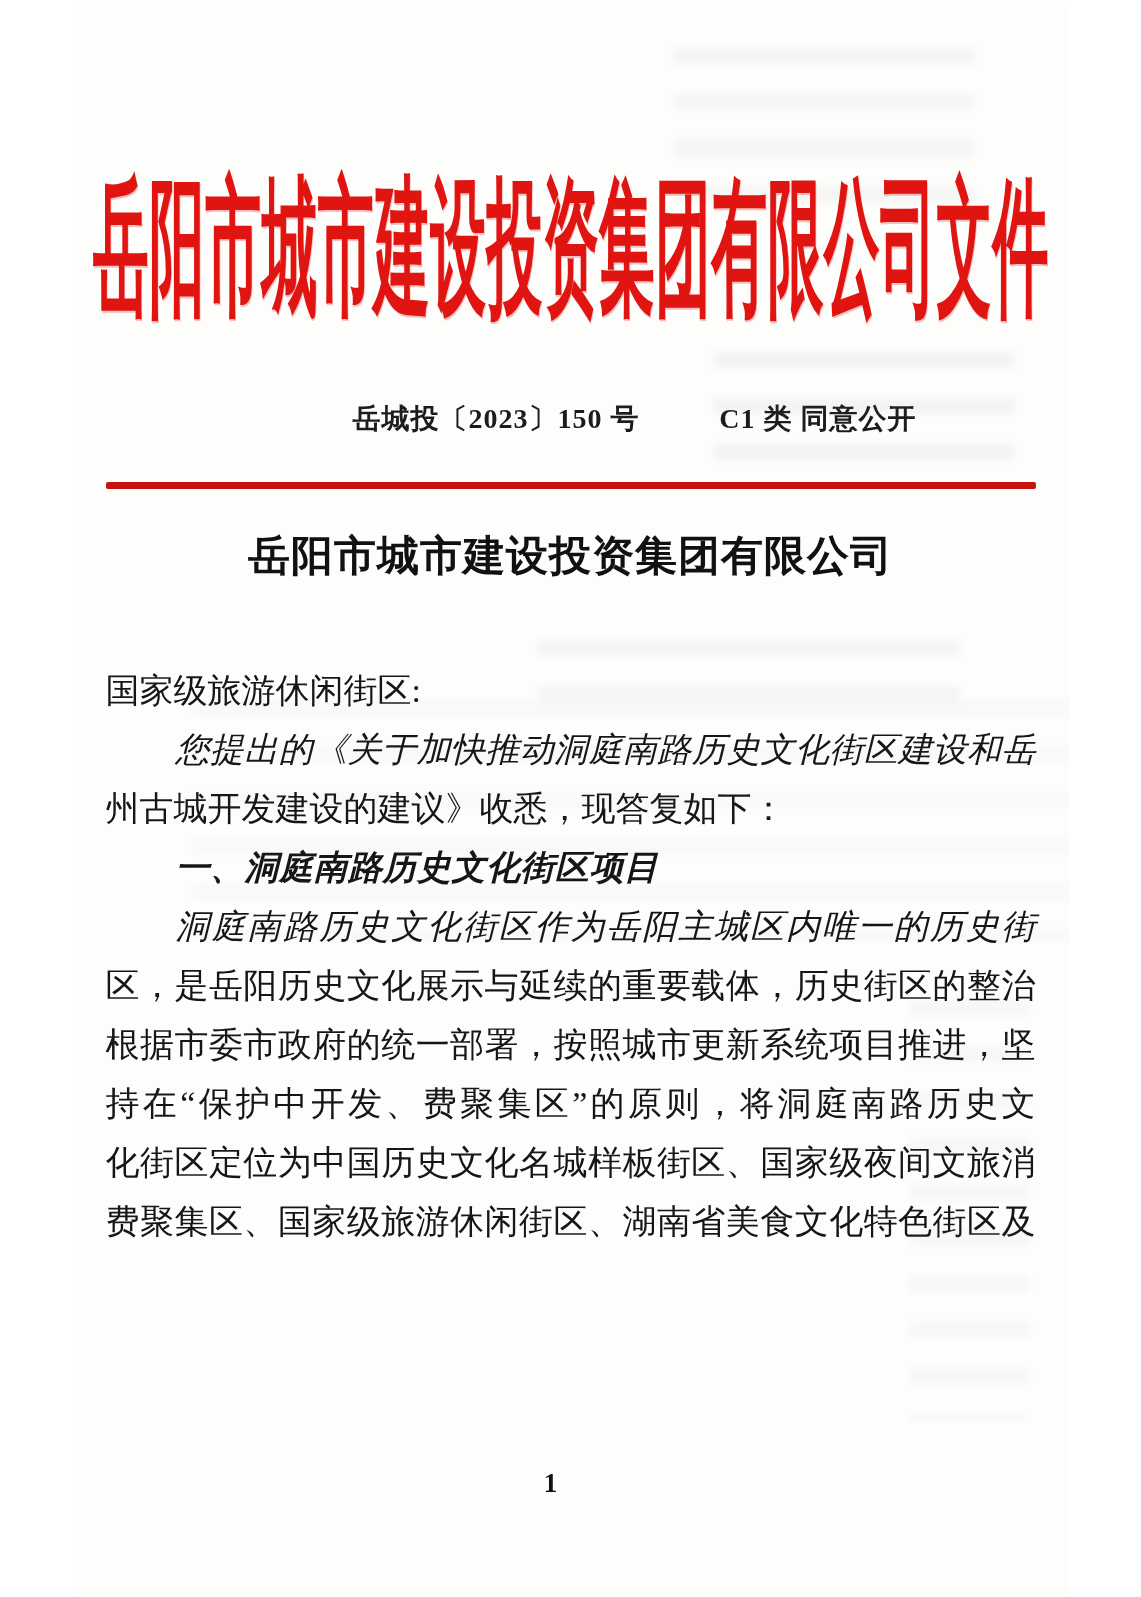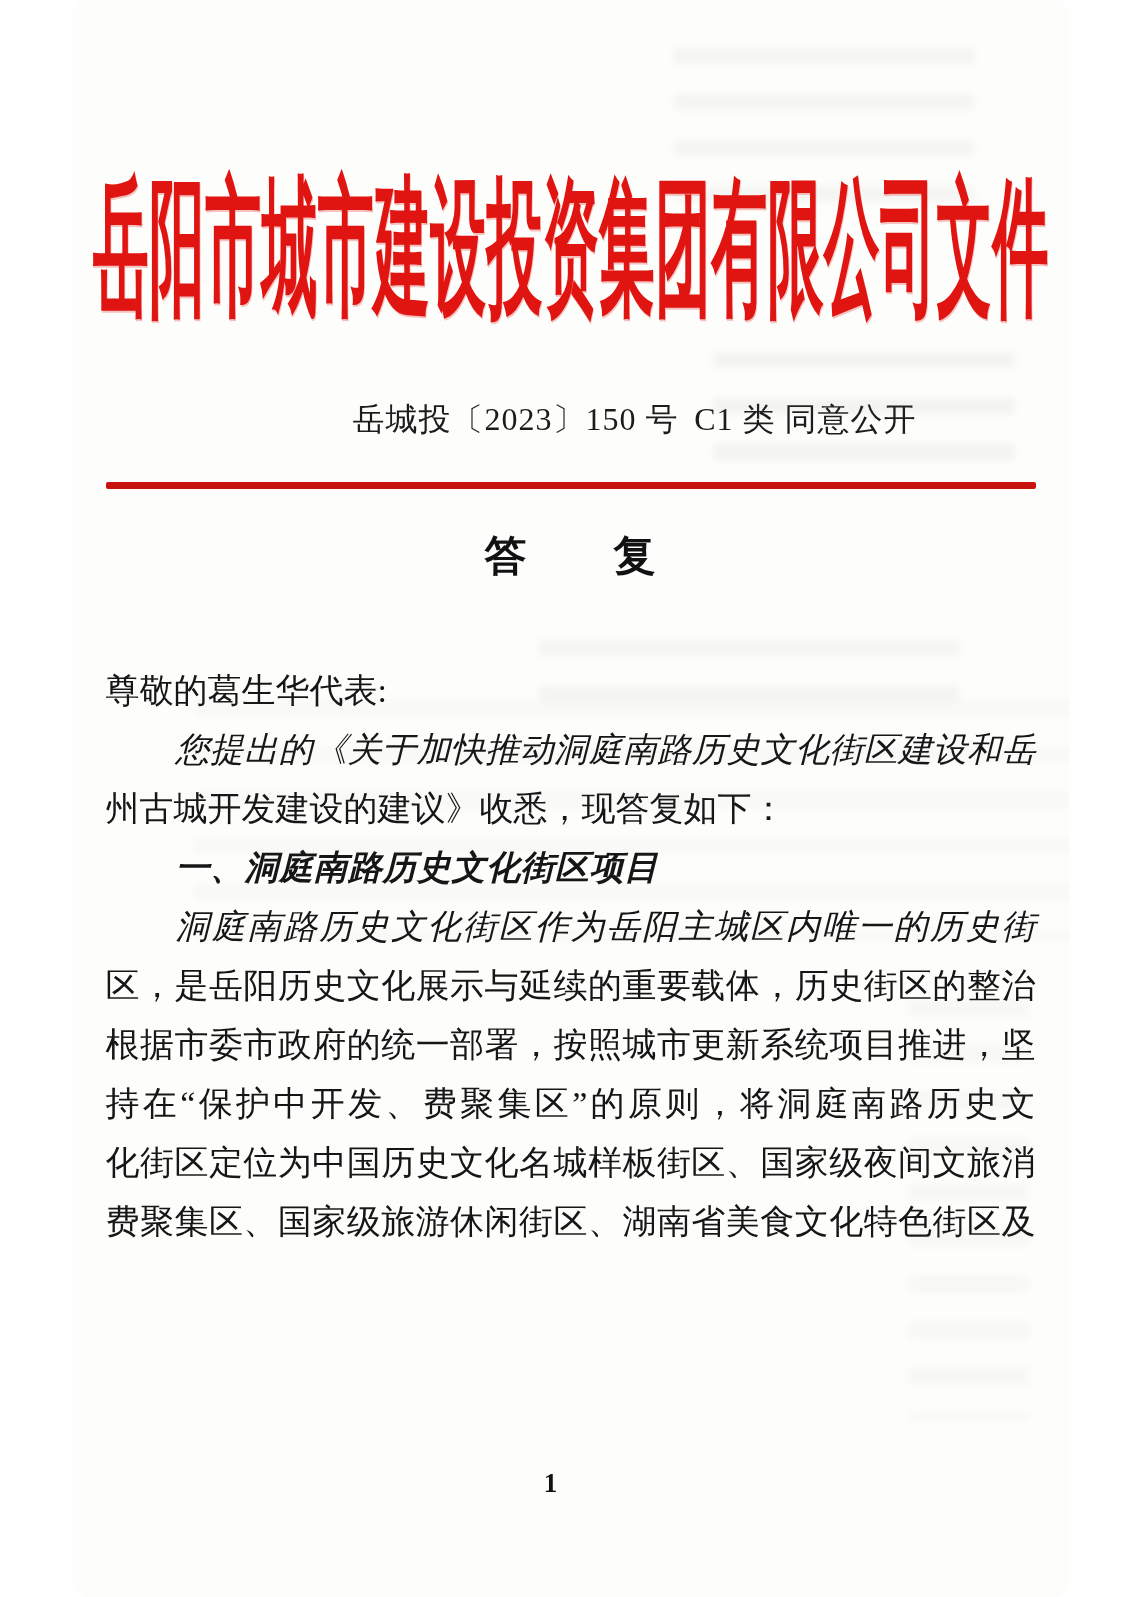--- a/index.html
+++ b/index.html
@@ -56,24 +56,24 @@
     text-shadow: 2px 2px 0 rgba(224,20,16,0.25);
   }
 
   .docnum-row {
     margin-top: 72px;
     padding-left: 280px;
     padding-right: 152px;
     display: flex;
     justify-content: space-between;
     align-items: flex-end;
-    font-size: 32px;
+    font-size: 28px;
     line-height: 40px;
     letter-spacing: 1px;
-    font-weight: normal;
+    font-weight: bold;
   }
 
   .red-rule {
     width: 930px;
     height: 7px;
     margin: 43px auto 0 auto;
     background: #c8120d;
     border-radius: 2px;
   }
 
@@ -139,25 +139,25 @@
 
     <div class="docnum-row">
       <span class="docnum">岳城投〔2023〕150 号</span>
       <span class="classification">C1 类 同意公开</span>
     </div>
 
     <div class="red-rule"></div>
   </header>
 
   <section class="doc-title">
-    <div class="t-line">答　　复</div>
+    <div class="t-line">岳阳市城市建设投资集团有限公司</div>
   </section>
 
   <section class="body-block">
-    <div class="line">尊敬的葛生华代表:</div>
+    <div class="line">国家级旅游休闲街区:</div>
     <div class="line indent just">您提出的《关于加快推动洞庭南路历史文化街区建设和岳</div>
     <div class="line">州古城开发建设的建议》收悉，现答复如下：</div>
     <div class="line indent heading">一、洞庭南路历史文化街区项目</div>
     <div class="line indent just">洞庭南路历史文化街区作为岳阳主城区内唯一的历史街</div>
     <div class="line just">区，是岳阳历史文化展示与延续的重要载体，历史街区的整治</div>
     <div class="line just">根据市委市政府的统一部署，按照城市更新系统项目推进，坚</div>
     <div class="line just">持在“保护中开发、费聚集区”的原则，将洞庭南路历史文</div>
     <div class="line just">化街区定位为中国历史文化名城样板街区、国家级夜间文旅消</div>
     <div class="line just">费聚集区、国家级旅游休闲街区、湖南省美食文化特色街区及</div>
   </section>

